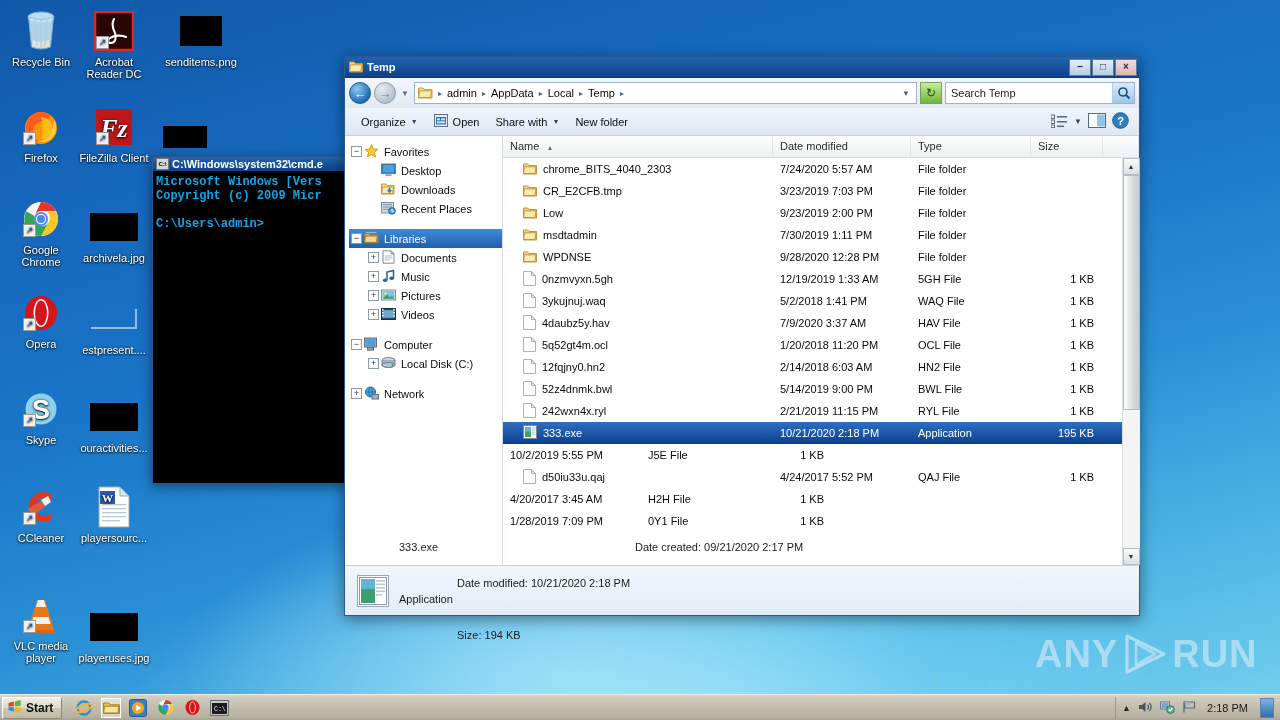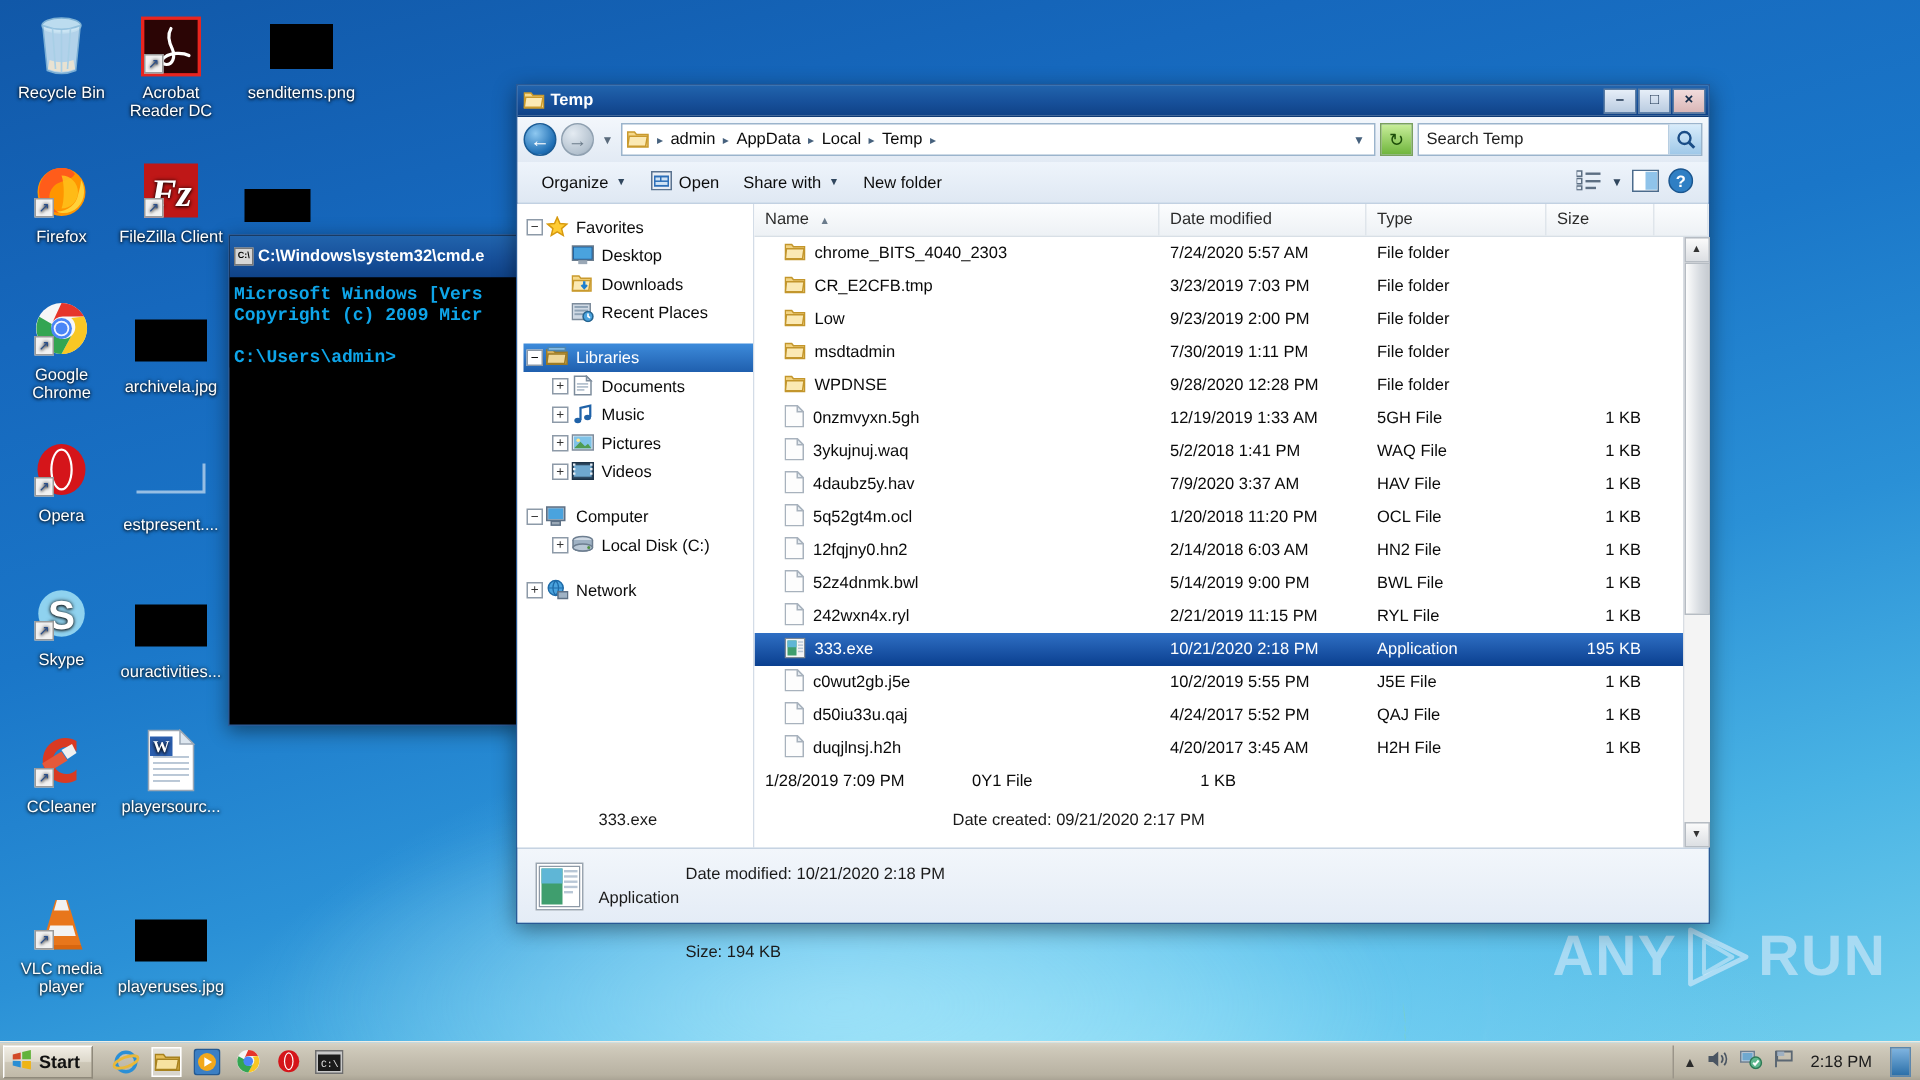--- a/index.html
+++ b/index.html
@@ -218,42 +218,42 @@
   .dp-c1 { width:58px; } .dp-c2 { width:178px;margin-top:36px; } .dp-c3 { }
 
   
   #cmdwin {
     position:absolute; left:152px; top:156px; width:196px; height:328px;
     background:#000; border:1px solid #2a5a96;
     box-shadow:0 3px 12px rgba(0,0,0,0.45);
     overflow:hidden;
   }
   #cmdwin .ctitle {
-    height:28px; background: linear-gradient(to bottom,#2164ad 0%, #17509a 55%, #0f4287 100%);
+    height:14px; background: linear-gradient(to bottom,#2164ad 0%, #17509a 55%, #0f4287 100%);
     display:flex; align-items:center; padding-left:3px; gap:3px;
     color:#fff; font-size:11px; font-weight:bold; white-space:nowrap; overflow:hidden;
   }
   #cmdwin .ctitle .cico {
     width:13px; height:12px; background:#d6d6d6; border:1px solid #777;
     display:flex; align-items:center; justify-content:center;
     font-size:6px; color:#000; font-weight:bold; flex:none;
   }
   #cmdwin .cbody {
     padding:4px 0 0 3px; color:#0ea5e9; background:#000;
     font-family:"Liberation Mono","DejaVu Sans Mono",monospace;
     font-size:12px; line-height:14px; white-space:pre; overflow:hidden;
     font-weight:bold;
   }
 
   
   .censor { background:#000; position:absolute; }
 
   
   #watermark {
-    position:absolute; left:1035px; top:616px;
+    position:absolute; left:1035px; top:632px;
     display:flex; align-items:center; gap:4px;
     font-size:38px; font-weight:bold; letter-spacing:1px;
     color:rgba(220,236,250,0.58);
     font-family:"Liberation Sans", sans-serif;
     pointer-events:none;
   }
   #watermark .tri {
     width:46px; height:44px; position:relative;
   }
 
@@ -925,51 +925,37 @@
                     <rect x="9" y="6.7" width="3.4" height="1" fill="#b9c7d6"></rect>
                     <rect x="9" y="8.8" width="3.4" height="1" fill="#b9c7d6"></rect>
                   </svg></span>
                 <span>333.exe</span>
               </div>
               <div class="f-date">10/21/2020 2:18 PM</div>
               <div class="f-type">Application</div>
               <div class="f-size">195 KB</div>
             </div>
             <div class="frow">
+              <div class="f-date">10/2/2019 5:55 PM</div>
+              <div class="f-type">J5E File</div>
+              <div class="f-size">1 KB</div>
+            </div>
+            <div class="frow">
               <div class="f-name">
                 <span><svg width="13" height="15" viewBox="0 0 13 15">
                     <path d="M0.5 0.5 H8.5 L12.5 4.5 V14.5 H0.5 Z" fill="#fdfdfd" stroke="#a8b2bd"></path>
                     <path d="M8.5 0.5 L12.5 4.5 H8.5 Z" fill="#e4eaf0" stroke="#a8b2bd"></path>
                   </svg></span>
-                <span>c0wut2gb.j5e</span>
-              </div>
-              <div class="f-date">10/2/2019 5:55 PM</div>
-              <div class="f-type">J5E File</div>
-              <div class="f-size">1 KB</div>
-            </div>
-            <div class="frow">
-              <div class="f-name">
-                <span><svg width="13" height="15" viewBox="0 0 13 15">
-                    <path d="M0.5 0.5 H8.5 L12.5 4.5 V14.5 H0.5 Z" fill="#fdfdfd" stroke="#a8b2bd"></path>
-                    <path d="M8.5 0.5 L12.5 4.5 H8.5 Z" fill="#e4eaf0" stroke="#a8b2bd"></path>
-                  </svg></span>
                 <span>d50iu33u.qaj</span>
               </div>
               <div class="f-date">4/24/2017 5:52 PM</div>
               <div class="f-type">QAJ File</div>
               <div class="f-size">1 KB</div>
             </div>
             <div class="frow">
-              <div class="f-name">
-                <span><svg width="13" height="15" viewBox="0 0 13 15">
-                    <path d="M0.5 0.5 H8.5 L12.5 4.5 V14.5 H0.5 Z" fill="#fdfdfd" stroke="#a8b2bd"></path>
-                    <path d="M8.5 0.5 L12.5 4.5 H8.5 Z" fill="#e4eaf0" stroke="#a8b2bd"></path>
-                  </svg></span>
-                <span>duqjlnsj.h2h</span>
-              </div>
               <div class="f-date">4/20/2017 3:45 AM</div>
               <div class="f-type">H2H File</div>
               <div class="f-size">1 KB</div>
             </div>
             <div class="frow">
               <div class="f-date">1/28/2019 7:09 PM</div>
               <div class="f-type">0Y1 File</div>
               <div class="f-size">1 KB</div>
             </div>
           </div>

